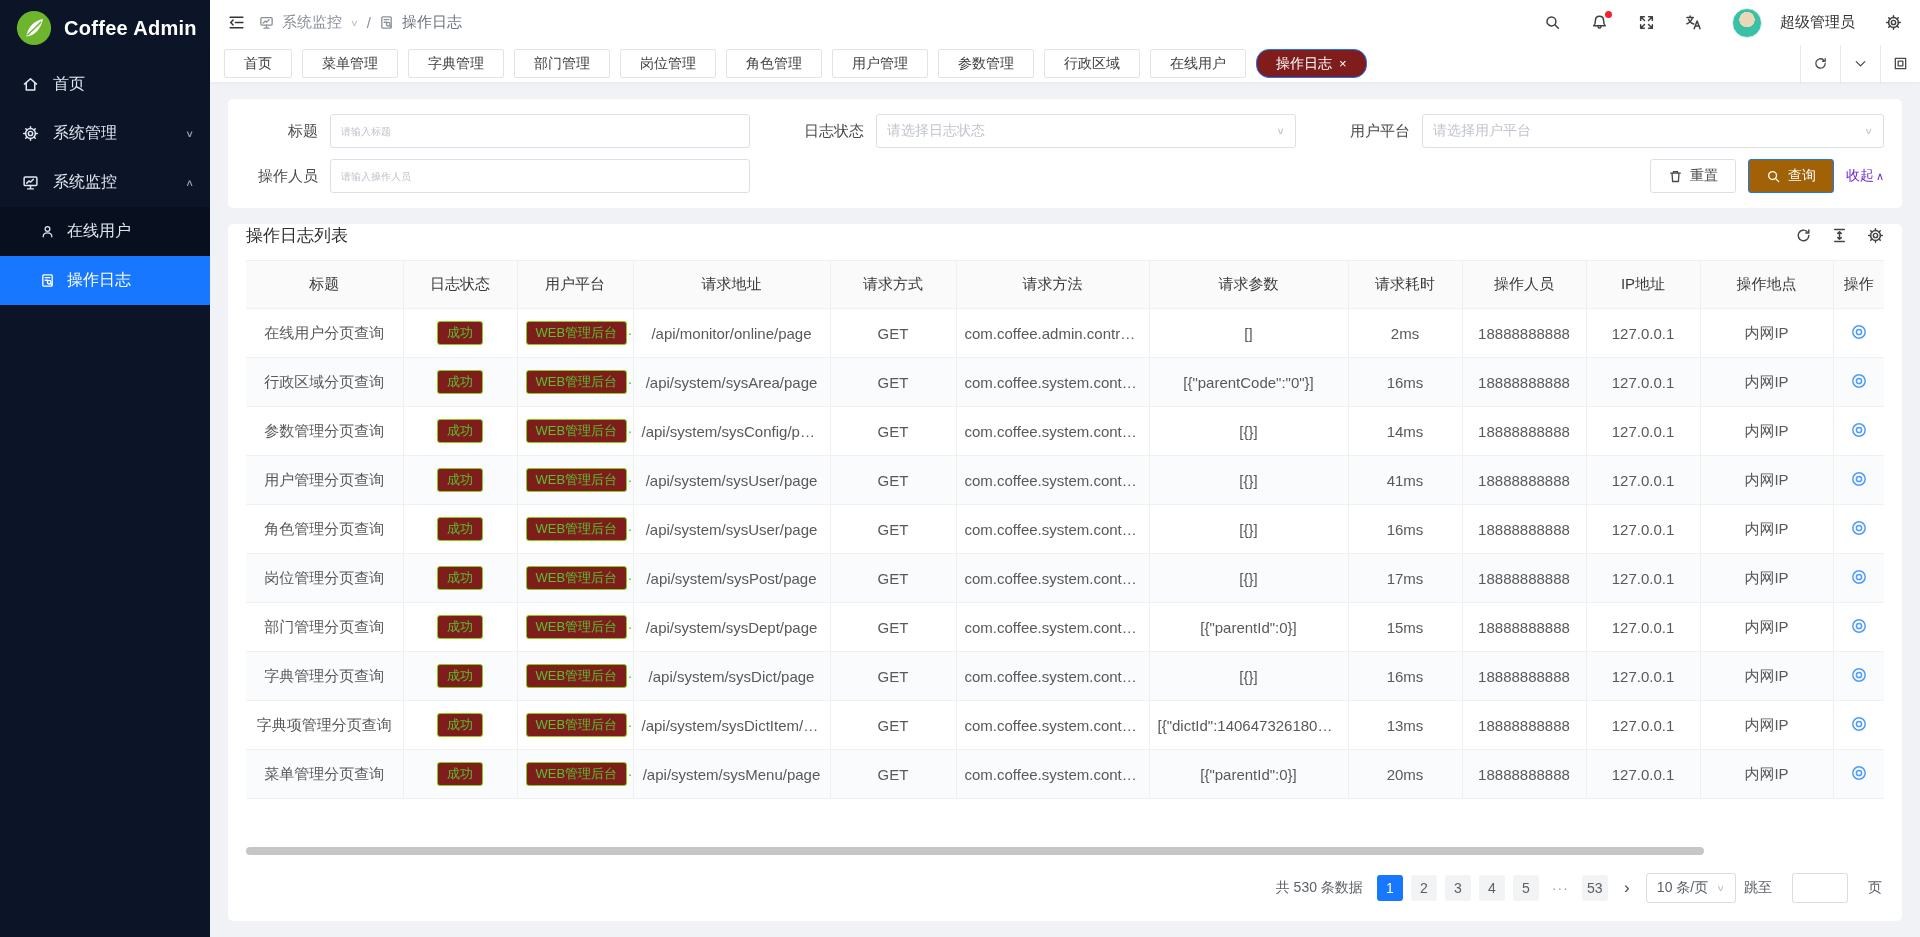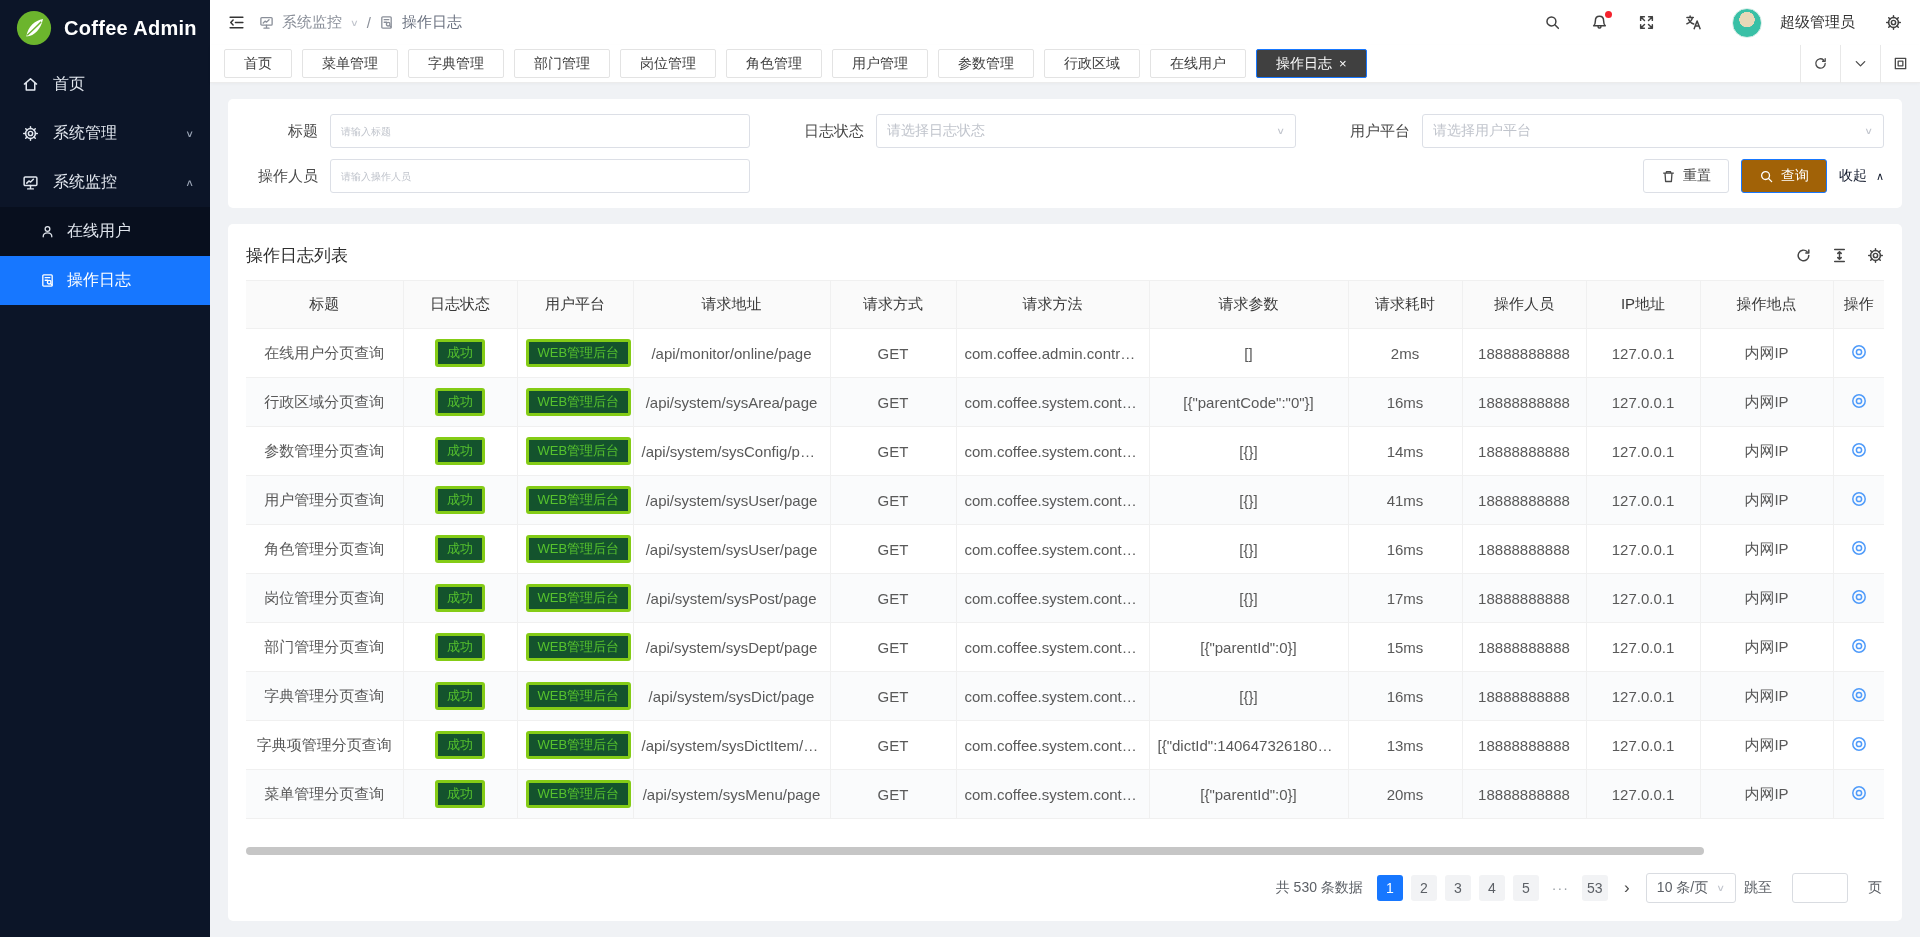--- a/index.html
+++ b/index.html
@@ -30,21 +30,21 @@
   .crumb .cur { color:#6b7280; }
   .top-right { margin-left:auto; display:flex; align-items:center; gap:30px; color:#404040; }
   .bell-wrap { position:relative; }
   .bell-dot { position:absolute; top:-3px; right:-4px; width:7px; height:7px; border-radius:50%; background:#f5222d; }
   .avatar { width:30px; height:30px; border-radius:50%; background:radial-gradient(circle at 50% 38%, #e8d8b8 0 34%, #39c0a6 35% 100%); border:1px solid #d9efe9; }
   .uname { font-size:15px; color:#333; margin-left:-12px; }
 
   .tabbar { height:38px; background:#fff; border-bottom:1px solid #ececec; display:flex; align-items:center; padding-left:14px; flex-shrink:0; box-shadow:0 1px 3px rgba(0,0,0,.03); }
   .tabs { display:flex; gap:10px; align-items:center; flex:1; }
   .tab { height:29px; line-height:27px; padding:0 19px; border:1px solid #e3e3e3; border-radius:2px; background:#fff; font-size:14px; color:#3d3d3d; cursor:pointer; white-space:nowrap; }
-  .tab.active { background:#404040; border-color:#1777ff; color:#fff; }
+  .tab.active { background:#7f1d1d; border-color:#1777ff; color:#fff;border-radius:13px; }
   .tab-close { display:none; margin-left:7px; font-size:13px; }
   .tab.active .tab-close { display:inline; }
   .tab-tools { display:flex; height:38px; align-items:stretch; color:#4a4a4a; }
   .tab-tool { width:40px; display:flex; align-items:center; justify-content:center; border-left:1px solid #e8e8e8; cursor:pointer; }
 
   .content { flex:1; padding:16px 18px; display:flex; flex-direction:column; min-height:0; }
 
   
   .card { background:#fff; border-radius:5px; }
   .filter-card { padding:15px 18px; flex-shrink:0; }
@@ -54,40 +54,40 @@
   .f-label { width:84px; text-align:right; font-size:15px; color:#4a4a4a; padding-right:12px; flex-shrink:0; white-space:nowrap; }
   .f-ctrl { flex:1; height:34px; border:1px solid #dcdfe6; border-radius:3px; display:flex; align-items:center; padding:0 10px; font-size:14px; background:#fff; margin-right:42px; }
   .f-field:last-child .f-ctrl { margin-right:0; }
   .f-ctrl input { border:none; outline:none; width:100%; font-size:10px; font-family:inherit; color:#333; }
   .f-ctrl input::placeholder { color:#c0c4cc; }
   .f-ctrl .ph { color:#c0c4cc; flex:1; }
   .sel-arrow { color:#c0c4cc; font-size:12px; transform:scaleY(.75); }
   .f-actions { margin-left:auto; display:flex; align-items:center; gap:12px; }
   .btn { height:34px; border-radius:3px; border:1px solid #dcdfe6; background:#fff; color:#4a4a4a; font-size:14px; padding:0 17px; display:flex; align-items:center; gap:7px; cursor:pointer; font-family:inherit; }
   .btn.primary { background:#a16207; border-color:#1777ff; color:#fff; }
-  .link-btn { color:#0f172a; font-size:14px; display:flex; align-items:center; gap:9px; cursor:pointer; background:none; border:none; font-family:inherit; }
+  .link-btn { color:#6d28d9; font-size:14px; display:flex; align-items:center; gap:2px; cursor:pointer; background:none; border:none; font-family:inherit; }
   .link-btn .up { font-size:11px; }
 
   
-  .table-card { margin-top:16px; flex:1; padding:20px 18px 12px; display:flex; flex-direction:column; min-height:0; }
+  .table-card { margin-top:16px; flex:1; padding:0 18px 12px; display:flex; flex-direction:column; min-height:0; }
   .tc-head { display:flex; align-items:center; flex-shrink:0; margin-bottom:13px; }
   .tc-title { font-size:17px; font-weight:500; color:#2f2f2f; }
   .tc-tools { margin-left:auto; display:flex; align-items:center; gap:19px; color:#444; }
   .tc-tool { cursor:pointer; display:flex; }
 
   table { width:100%; border-collapse:collapse; table-layout:fixed; }
   col.c1{width:157px} col.c2{width:114px} col.c3{width:116px} col.c4{width:197px}
   col.c5{width:126px} col.c6{width:193px} col.c7{width:199px} col.c8{width:114px}
   col.c9{width:124px} col.c10{width:114px} col.c11{width:133px} col.c12{width:51px}
   th, td { border-right:1px solid #f0f0f0; border-bottom:1px solid #f0f0f0; text-align:center; overflow:hidden; white-space:nowrap; text-overflow:ellipsis; }
   th:last-child, td:last-child { border-right:none; border-left:1px solid #e2e2e2; box-shadow:-7px 0 7px -7px rgba(0,0,0,.15); }
   thead th { background:#fafafa; height:48px; font-size:15px; font-weight:500; color:#3a3a3a; border-top:1px solid #f0f0f0; }
   tbody td { height:49px; font-size:15px; color:#595959; background:#fff; padding:0 8px; }
   tbody tr:nth-child(even) td { background:#fafbfc; }
-  .badge { display:inline-block; border:3px solid #84cc16; background:#14532d; color:#56c22d; font-size:13px; border-radius:3px; padding:3px 9px; line-height:1.25; }
+  .badge { display:inline-block; border:1px solid #84cc16; background:#7f1d1d; color:#56c22d; font-size:13px; border-radius:3px; padding:3px 9px; line-height:1.25; }
   .eye { color:#4f9bfa; display:inline-flex; cursor:pointer; }
   .eye svg { width:18px; height:18px; stroke:currentColor; fill:none; stroke-width:1.5; }
 
   .spacer { flex:1; }
   .h-scroll { height:8px; margin:6px 0 4px; flex-shrink:0; }
   .h-thumb { height:8px; width:89%; background:#c6c6c6; border-radius:4px; }
 
   
   .pager { display:flex; align-items:center; justify-content:flex-end; gap:8px; padding:14px 2px 6px; flex-shrink:0; font-size:14px; color:#5c6066; }
   .pg-total { margin-right:6px; }

